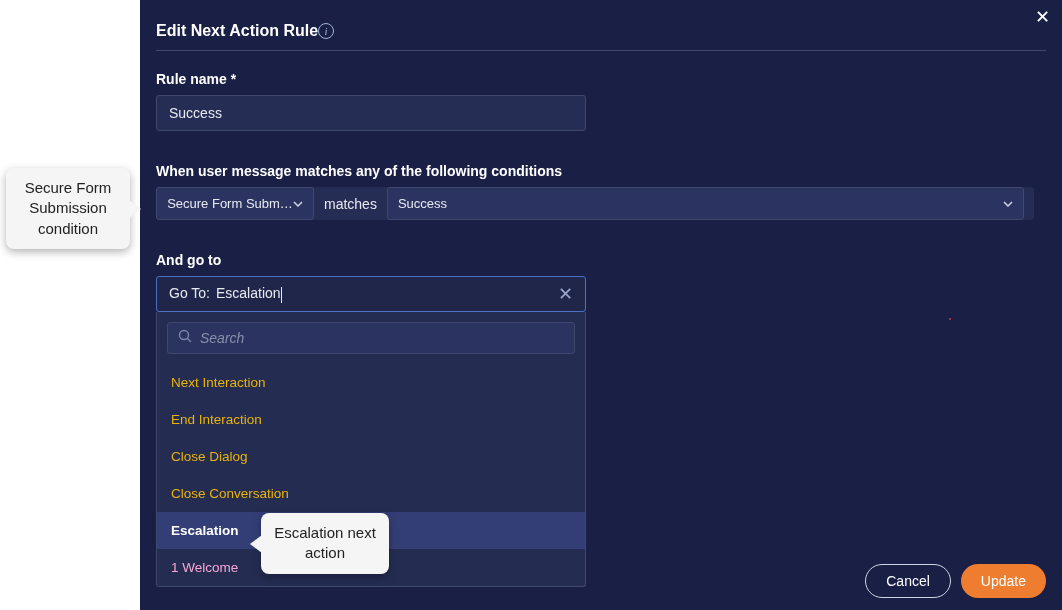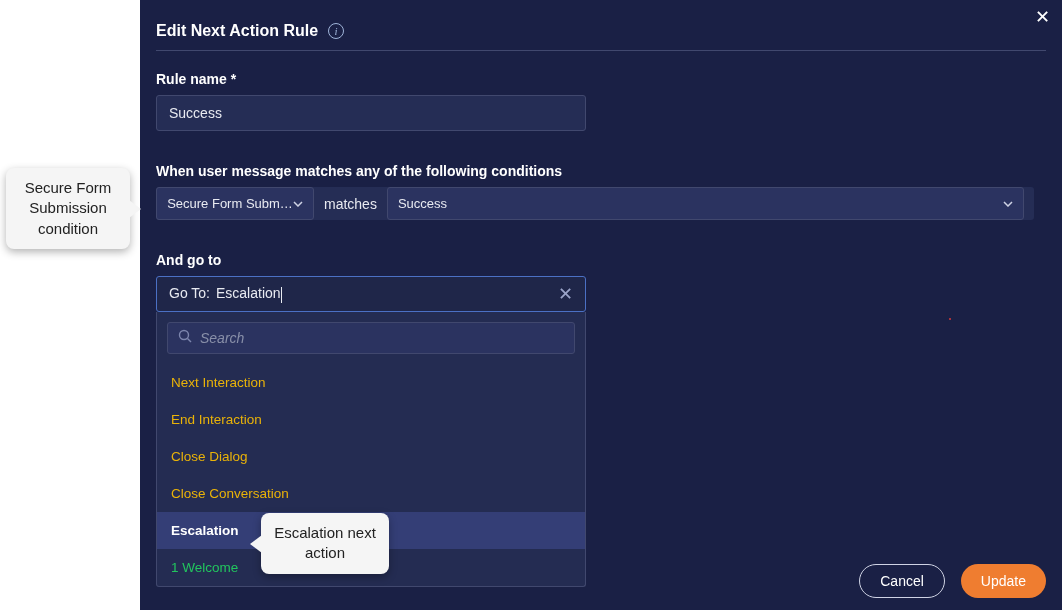--- a/index.html
+++ b/index.html
@@ -29,21 +29,20 @@
       line-height: 1;
       cursor: pointer;
       user-select: none;
     }
     .modal-content {
       padding: 22px 16px 0 16px;
     }
     .dialog-title-row {
       display: flex;
       align-items: center;
-      gap: 10px;
       padding-bottom: 10px;
       border-bottom: 1px solid #41486e;
       margin-bottom: 20px;
     }
     .dialog-title {
       font-size: 16px;
       font-weight: 600;
       color: #fff;
     }
     .info-icon {
@@ -179,29 +178,29 @@
       font-size: 13.5px;
       color: #eab308;
       cursor: pointer;
     }
     .menu-item.selected {
       background: #343e76;
       font-weight: 700;
       color: #fff;
     }
     .menu-item.sub {
-      color: #22c55e;
+      color: #f9a8d4;
       padding-left: 14px;
     }
     .footer {
       position: absolute;
       bottom: 12px;
       right: 16px;
       display: flex;
-      gap: 16px;
+      gap: 10px;
     }
     .btn {
       border-radius: 18px;
       padding: 8px 20px;
       font-size: 14px;
       font-weight: 500;
       cursor: pointer;
       border: none;
     }
     .btn-cancel {

